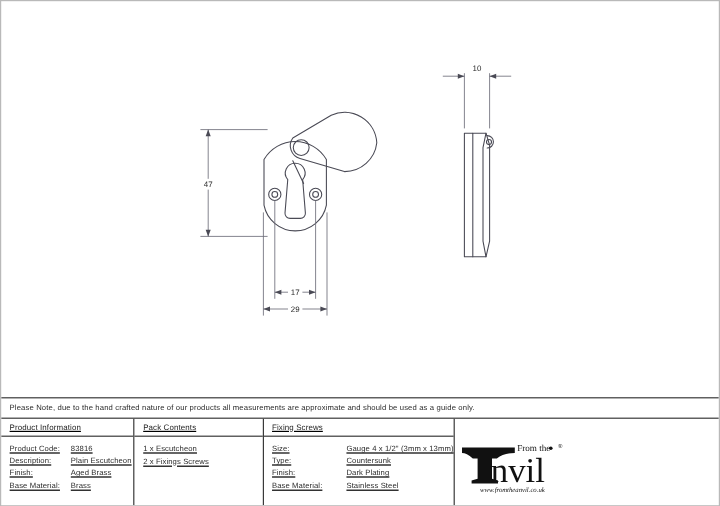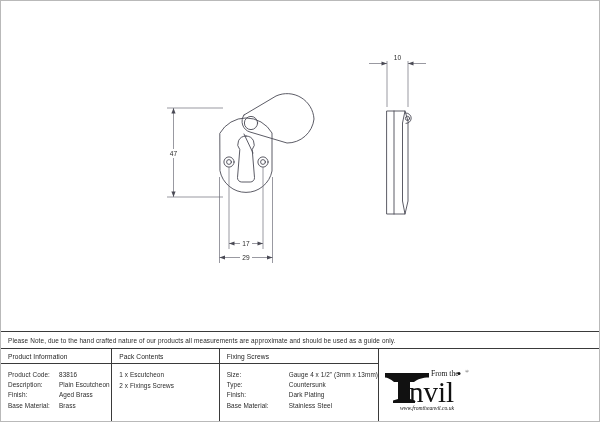--- a/index.html
+++ b/index.html
@@ -55,20 +55,21 @@
 
   
   #spec-table {
     position: absolute;
     left: 0;
     top: 348px;
     width: 474px;
     height: 72px;
     box-sizing: border-box;
     display: flex;
+    text-decoration: underline;
   }
   .col {
     box-sizing: border-box;
     border-right: 1px solid #3a3a3a;
     display: flex;
     flex-direction: column;
     position: relative;
   }
   .col:last-child { border-right: none; }
   .col-info   { width: 168px; }

